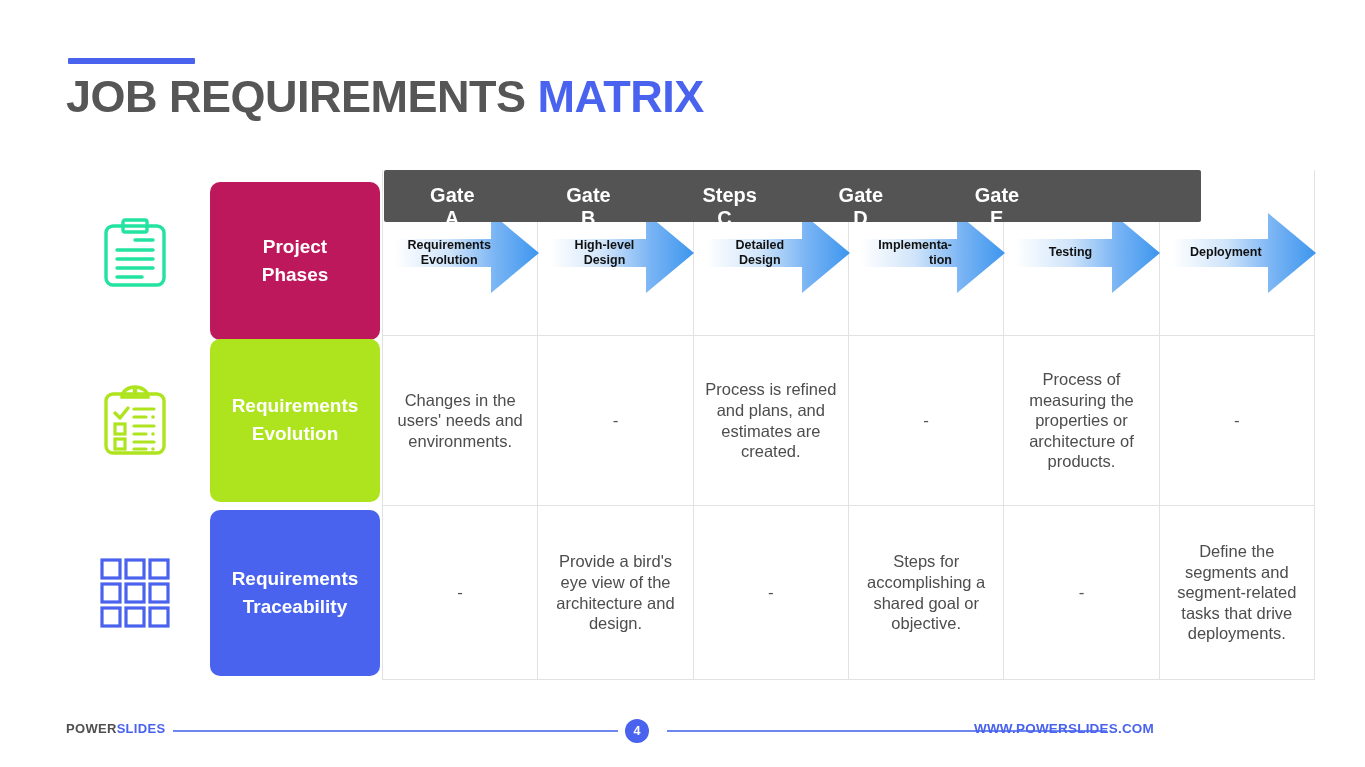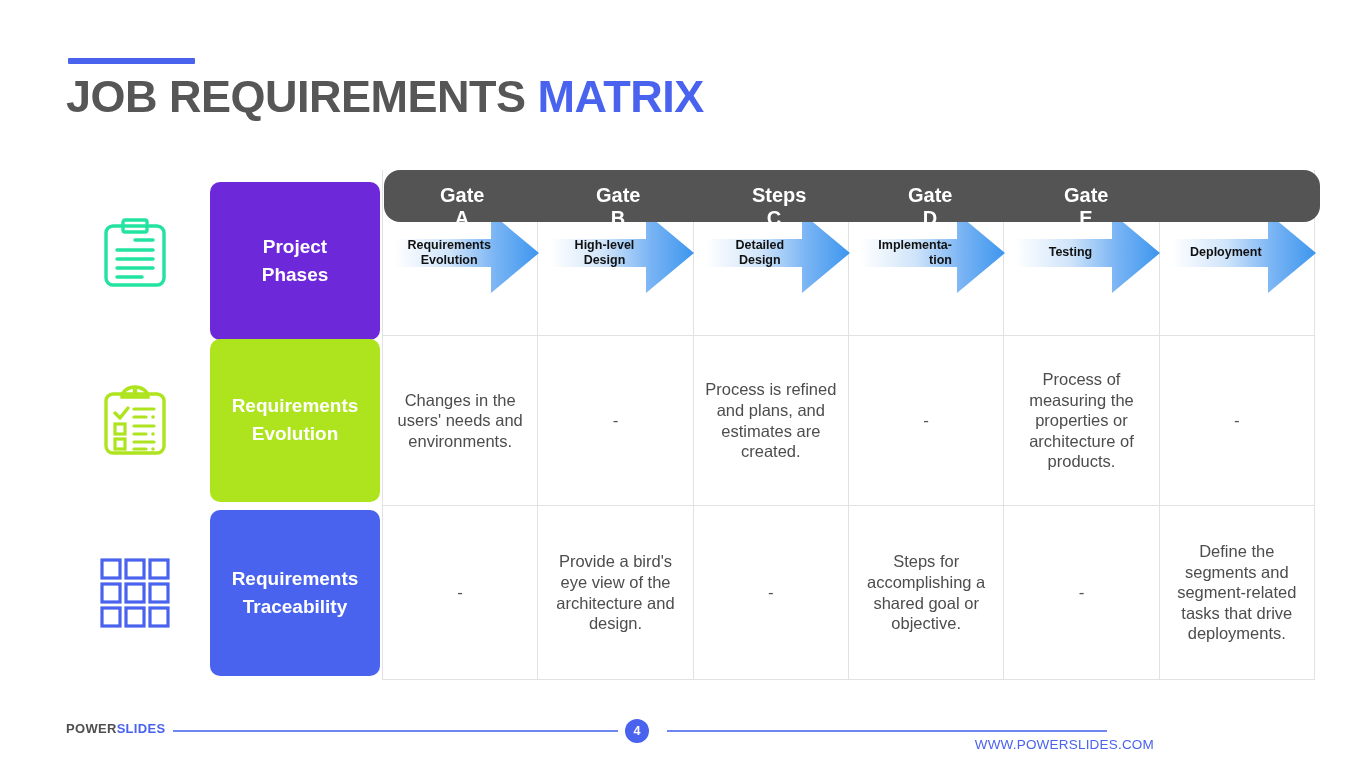--- a/index.html
+++ b/index.html
@@ -119,24 +119,24 @@
   .row-evo .cols, .row-trace .cols { border-top: 1px solid #e2e2e2; }
   .row-trace .cols { border-bottom: 1px solid #e2e2e2; }
 
   .cell.dash { color: #555; font-size: 17px; }
 
   
   .head-bar {
     position: absolute;
     left: 324px;
     top: 10px;
-    width: 936px;
+    width: 817px;
     height: 52px;
     background: #545454;
-    border-radius: 16px;
+    border-radius: 2px;
     display: flex;
     z-index: 5;
     overflow: visible;
   }
   .head-cell {
     flex: 1 1 0;
     color: #ffffff;
     font-weight: bold;
     font-size: 20px;
     display: flex;
@@ -220,23 +220,23 @@
     position: absolute;
     left: 667px;
     top: 25px;
     width: 440px;
     height: 2px;
     background: #6e86f2;
   }
   .site {
     position: absolute;
     right: 86px;
-    top: 32px;
+    top: 16px;
     font-size: 13.5px;
-    font-weight: normal;
+    font-weight: bold;
     color: #4a63ef;
     letter-spacing: 0.2px;
   }
 </style>
 </head>
 <body>
 
 <div class="accent-bar"></div>
 <div class="page-title">
   <span class="title-dark">JOB REQUIREMENTS</span><span class="title-dark"> </span><span class="title-accent">MATRIX</span>
@@ -271,21 +271,21 @@
         <rect x="4" y="9" width="58" height="59" rx="7" ry="7" fill="none" stroke="#22e3a0" stroke-width="3.4"></rect>
         <rect x="21" y="3" width="24" height="12" rx="2" ry="2" fill="none" stroke="#22e3a0" stroke-width="3.4"></rect>
         <line x1="33" y1="23" x2="51" y2="23" stroke="#22e3a0" stroke-width="3.4" stroke-linecap="round"></line>
         <line x1="15" y1="33" x2="51" y2="33" stroke="#22e3a0" stroke-width="3.4" stroke-linecap="round"></line>
         <line x1="15" y1="42" x2="51" y2="42" stroke="#22e3a0" stroke-width="3.4" stroke-linecap="round"></line>
         <line x1="15" y1="51" x2="51" y2="51" stroke="#22e3a0" stroke-width="3.4" stroke-linecap="round"></line>
         <line x1="15" y1="60" x2="40" y2="60" stroke="#22e3a0" stroke-width="3.4" stroke-linecap="round"></line>
       </svg>
     </div>
     <div class="label-cell">
-      <div class="label-block tall" style="background: #6d28d9; white-space: pre-line; margin-top: 16px;">Project
+      <div class="label-block tall" style="background: #be185d; white-space: pre-line; margin-top: 16px;">Project
 Phases</div>
     </div>
     <div class="cols">
 
       <div class="cell">
         <div class="arrow-wrap">
           <svg class="arrow-svg" width="152" height="100" viewBox="0 0 152 100" preserveAspectRatio="none">
             <defs>
                 <linearGradient id="ag1" x1="0" y1="0" x2="1" y2="0">
               <stop offset="0%" stop-color="#ffffff"></stop>

